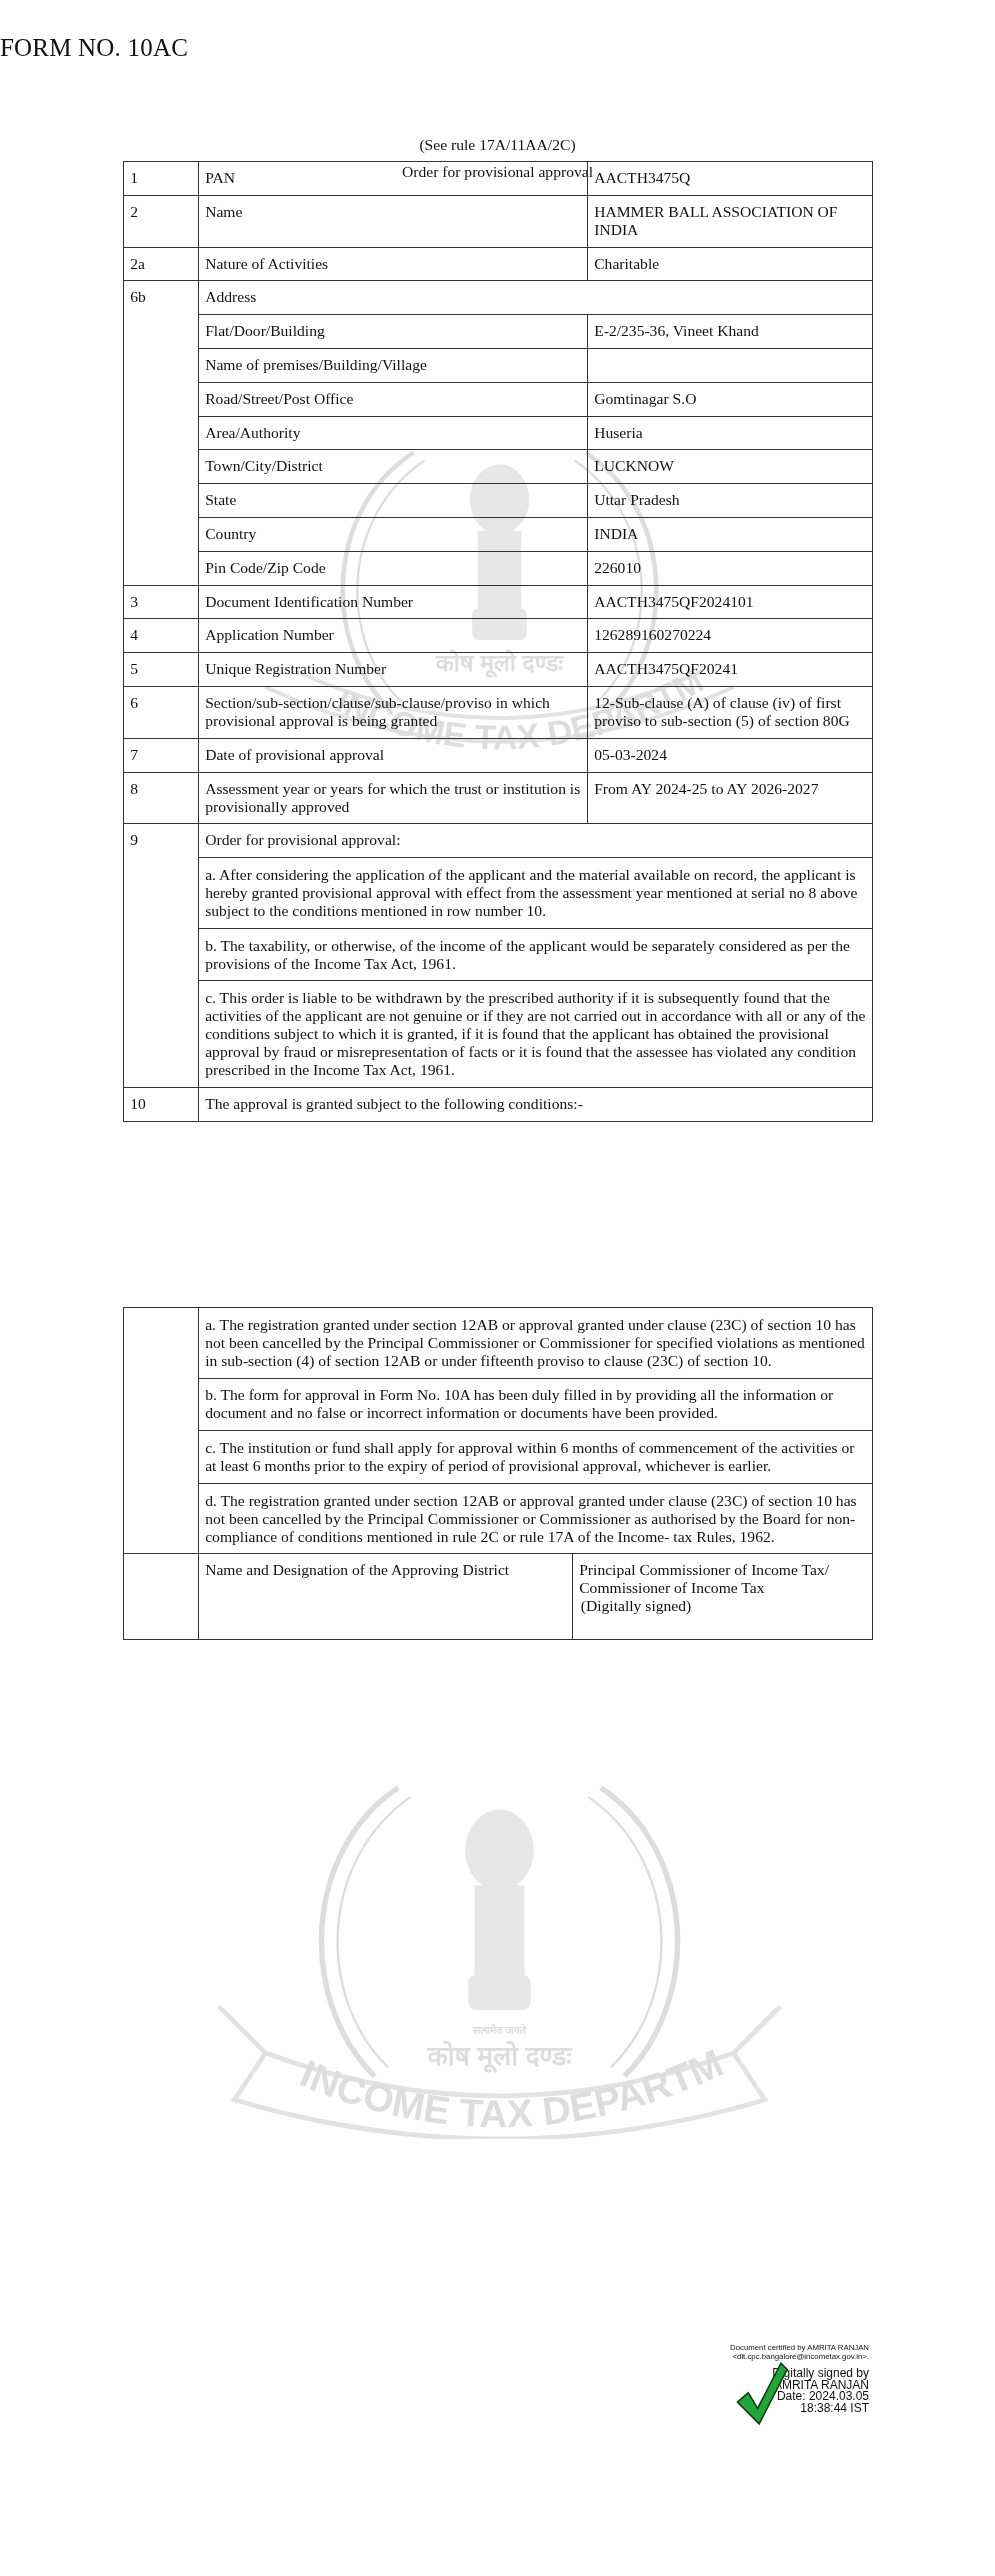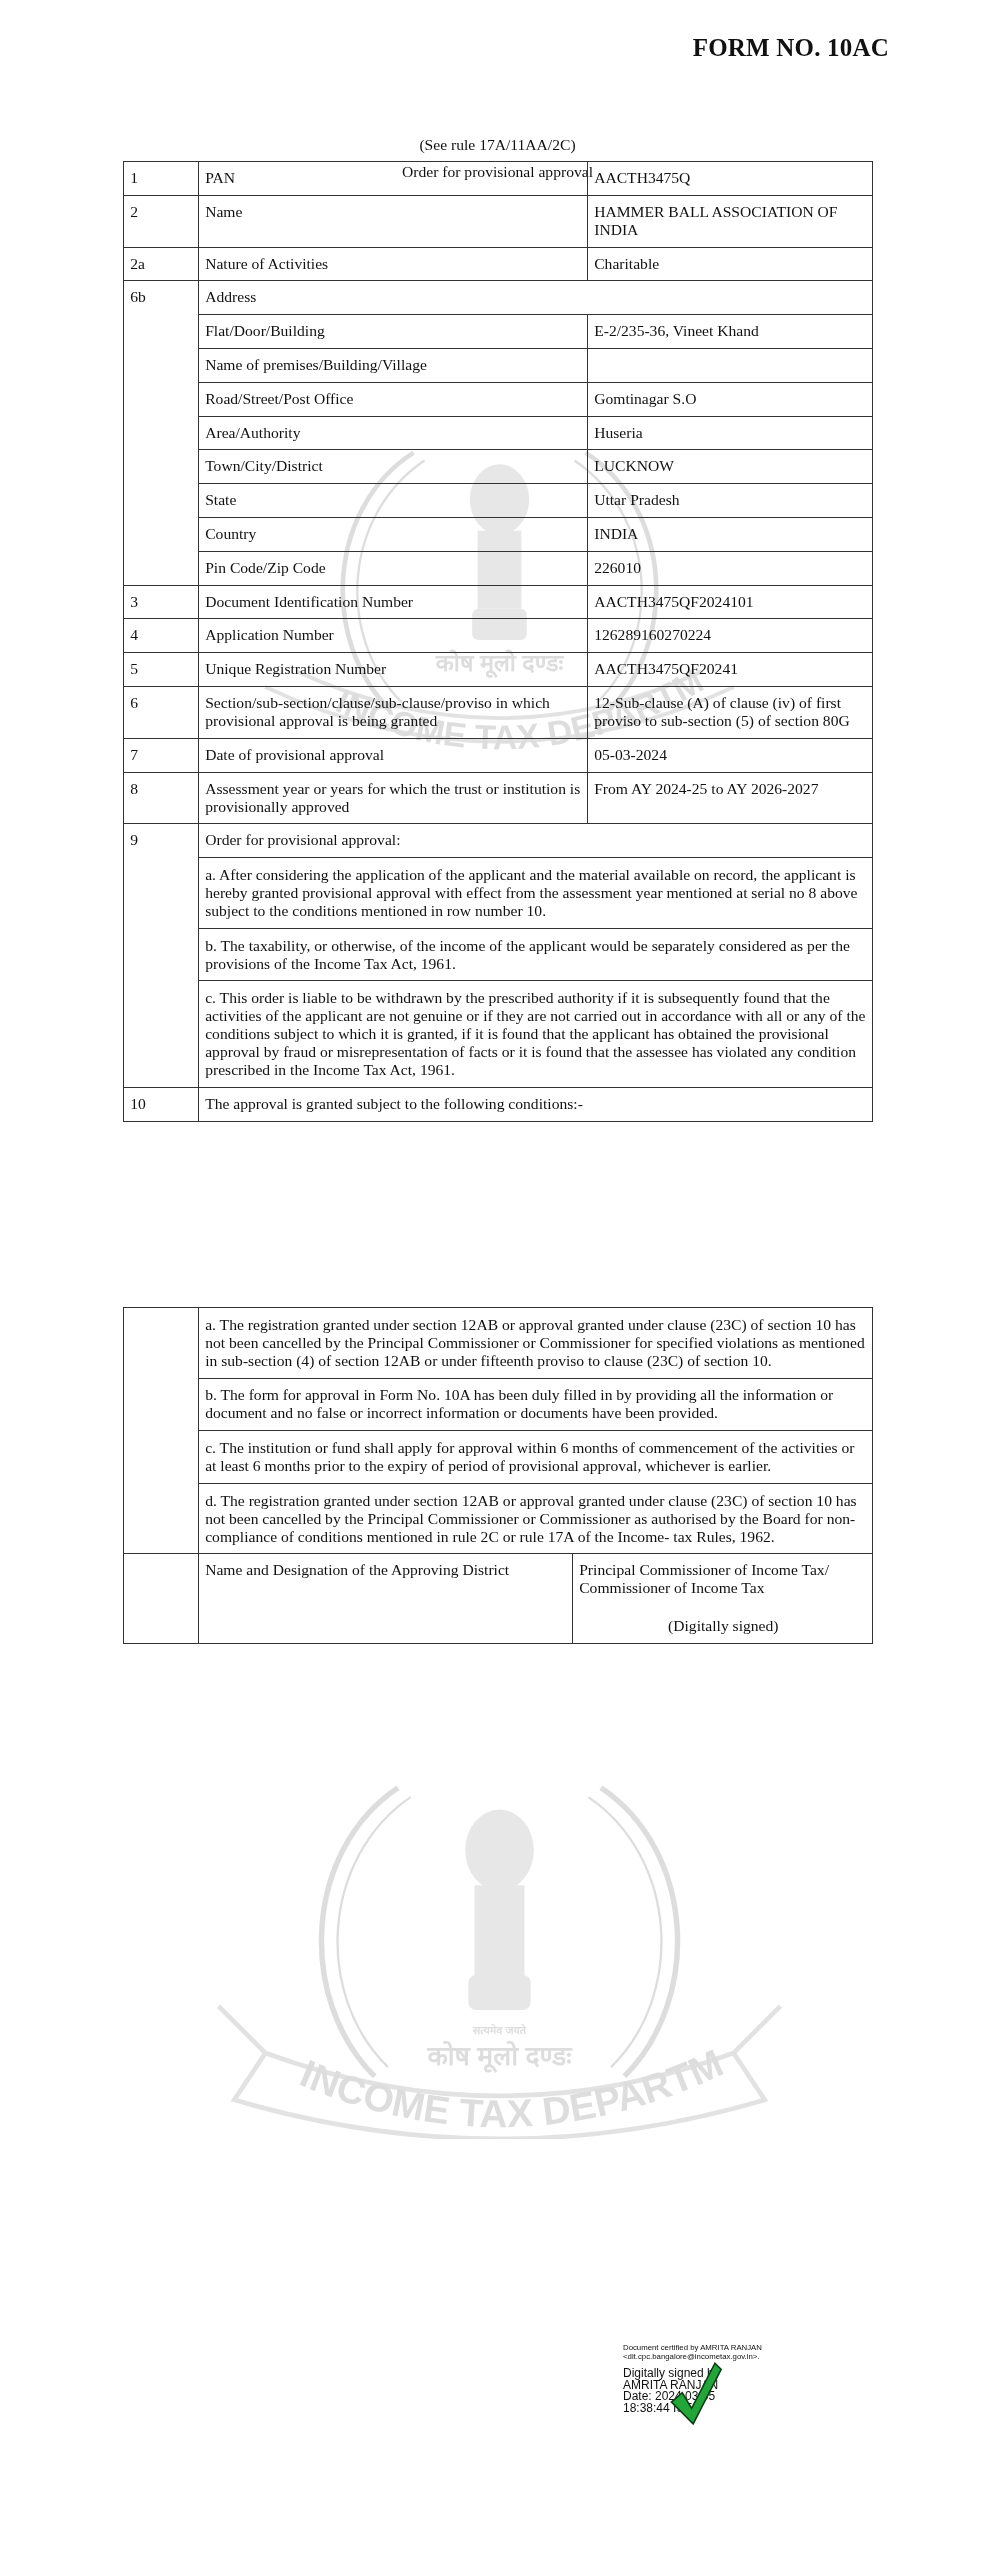--- a/index.html
+++ b/index.html
@@ -2,22 +2,22 @@
 <html style="font-size:12.5px"><head>
   <meta charset="utf-8">
   <style>
     html, body { margin: 0; padding: 0; background: #ffffff; }
     body {
       width: 995px; height: 2576px; position: relative; overflow: hidden;
       font-family: "Liberation Serif", "DejaVu Serif", serif;
       color: #111;
     }
     .title {
-      position: absolute; top: 34px; left: 0; width: 889px; text-align: right;
-      font-size: 25px; font-weight: bold; letter-spacing: 0.2px;
+      position: absolute; top: 34px; left: 0; width: 889px; text-align: left;
+      font-size: 25px; font-weight: normal; letter-spacing: 0.2px;
     }
     .subtitle {
       position: absolute; left: 0; width: 995px; text-align: center; font-size: 15.6px; margin-top: 44px;
     }
     .sub1 { top: 92px; }
     .sub2 { top: 119px; }
 
     table.form {
       position: absolute; left: 123px; width: 749px;
       border-collapse: collapse; table-layout: fixed;
@@ -27,34 +27,34 @@
       border: 1.2px solid #333; vertical-align: top;
       padding: 7px 6.2px 7.8px 6.2px;
     }
     #table1 { top: 161px; }
     #table2 { top: 1307px; }
     col.c-num { width: 75px; }
     col.c-label { width: 389px; }
     col.c-val { width: 285px; }
     .para { padding: 7.8px 6.2px 7.8px 6.2px !important; }
     .sign-row td { height: 70px; }
-    .digital { margin-top: 20px; padding-left: 1.6px; text-align: center; }
+    .digital { padding-left: 1.6px; }
 
     
     .watermark {
       position: absolute; pointer-events: none; opacity: 0.5;
     }
     #wm1 { left: 234px; top: 437px; width: 531px; height: 328px; }
     #wm2 { left: 203px; top: 1772px; width: 593px; height: 367px; }
     .wm-text { font-family: "Liberation Sans", sans-serif; font-weight: bold; }
 
     
     .sig {
-      position: absolute; left: 623px; top: 2343px; width: 180px;
-      font-family: "Liberation Sans", sans-serif; color: #111;
+      position: absolute; left: 689px; top: 2343px; width: 180px;
+      font-family: "Liberation Sans", sans-serif; color: #111; text-align: right;
     }
     .sig .cert { font-size: 7.8px; line-height: 9.4px; }
     .sig .signed { font-size: 12px; line-height: 11.7px; margin-top: 6.2px; }
     .sig .check { position: absolute; left: 45px; top: 14px; width: 55px; height: 70px; }
   </style>
 </head>
 <body>
 
 <div class="title">FORM NO. 10AC</div>
 <div class="subtitle sub1">(See rule 17A/11AA/2C)</div>

